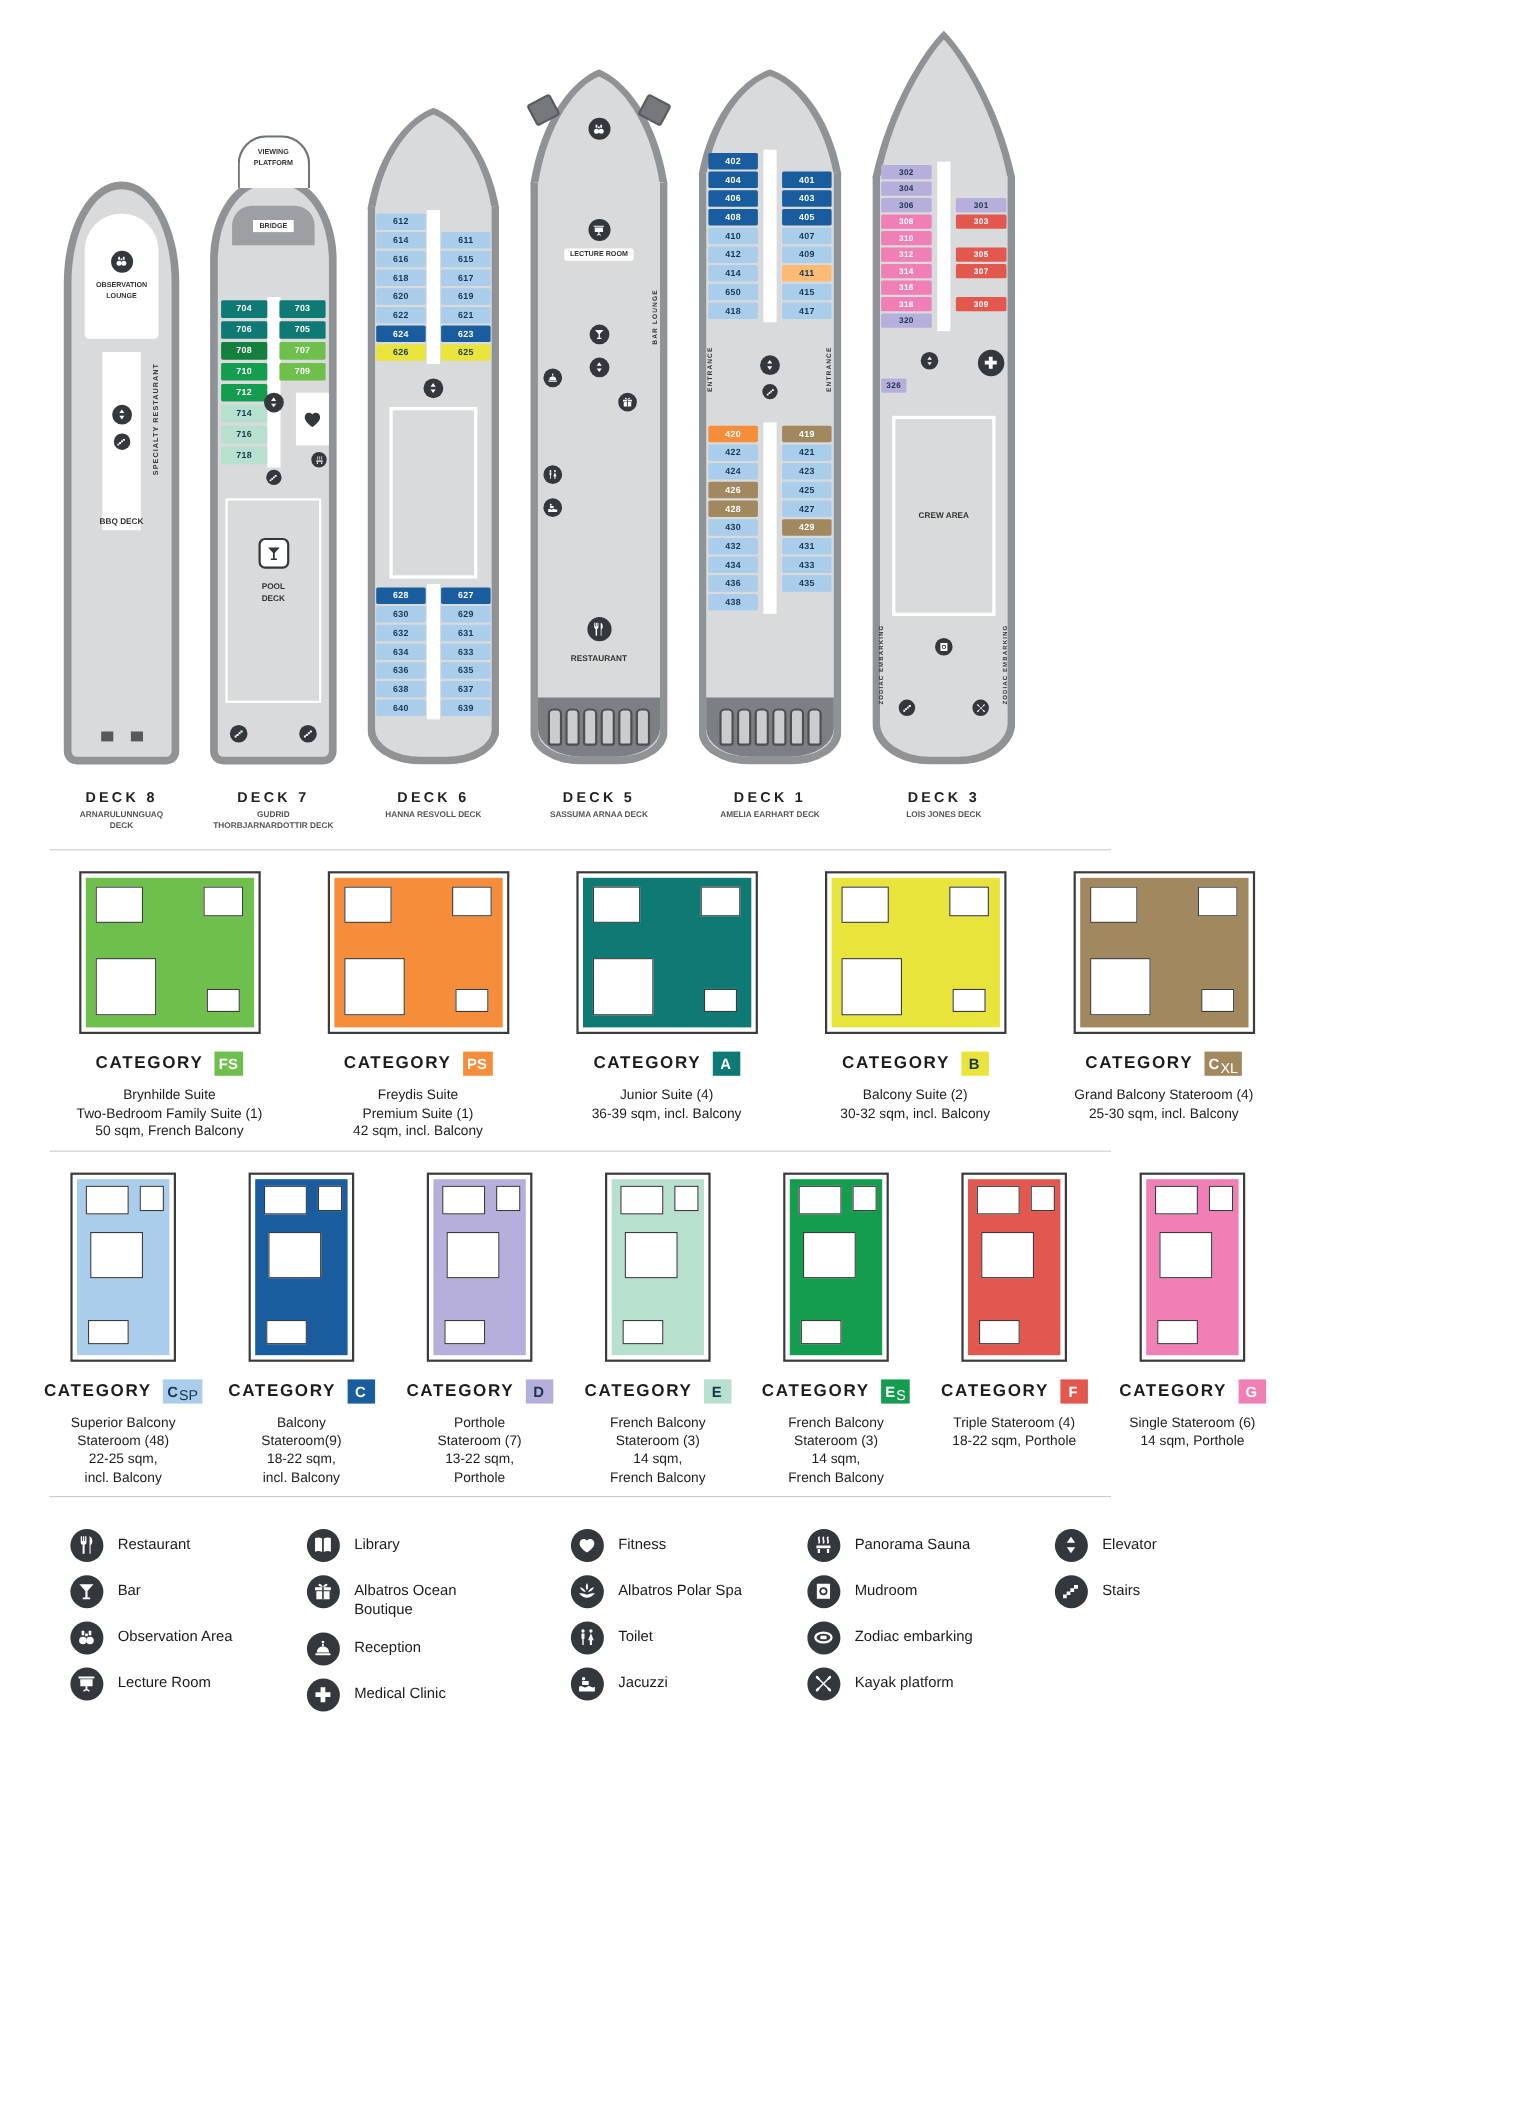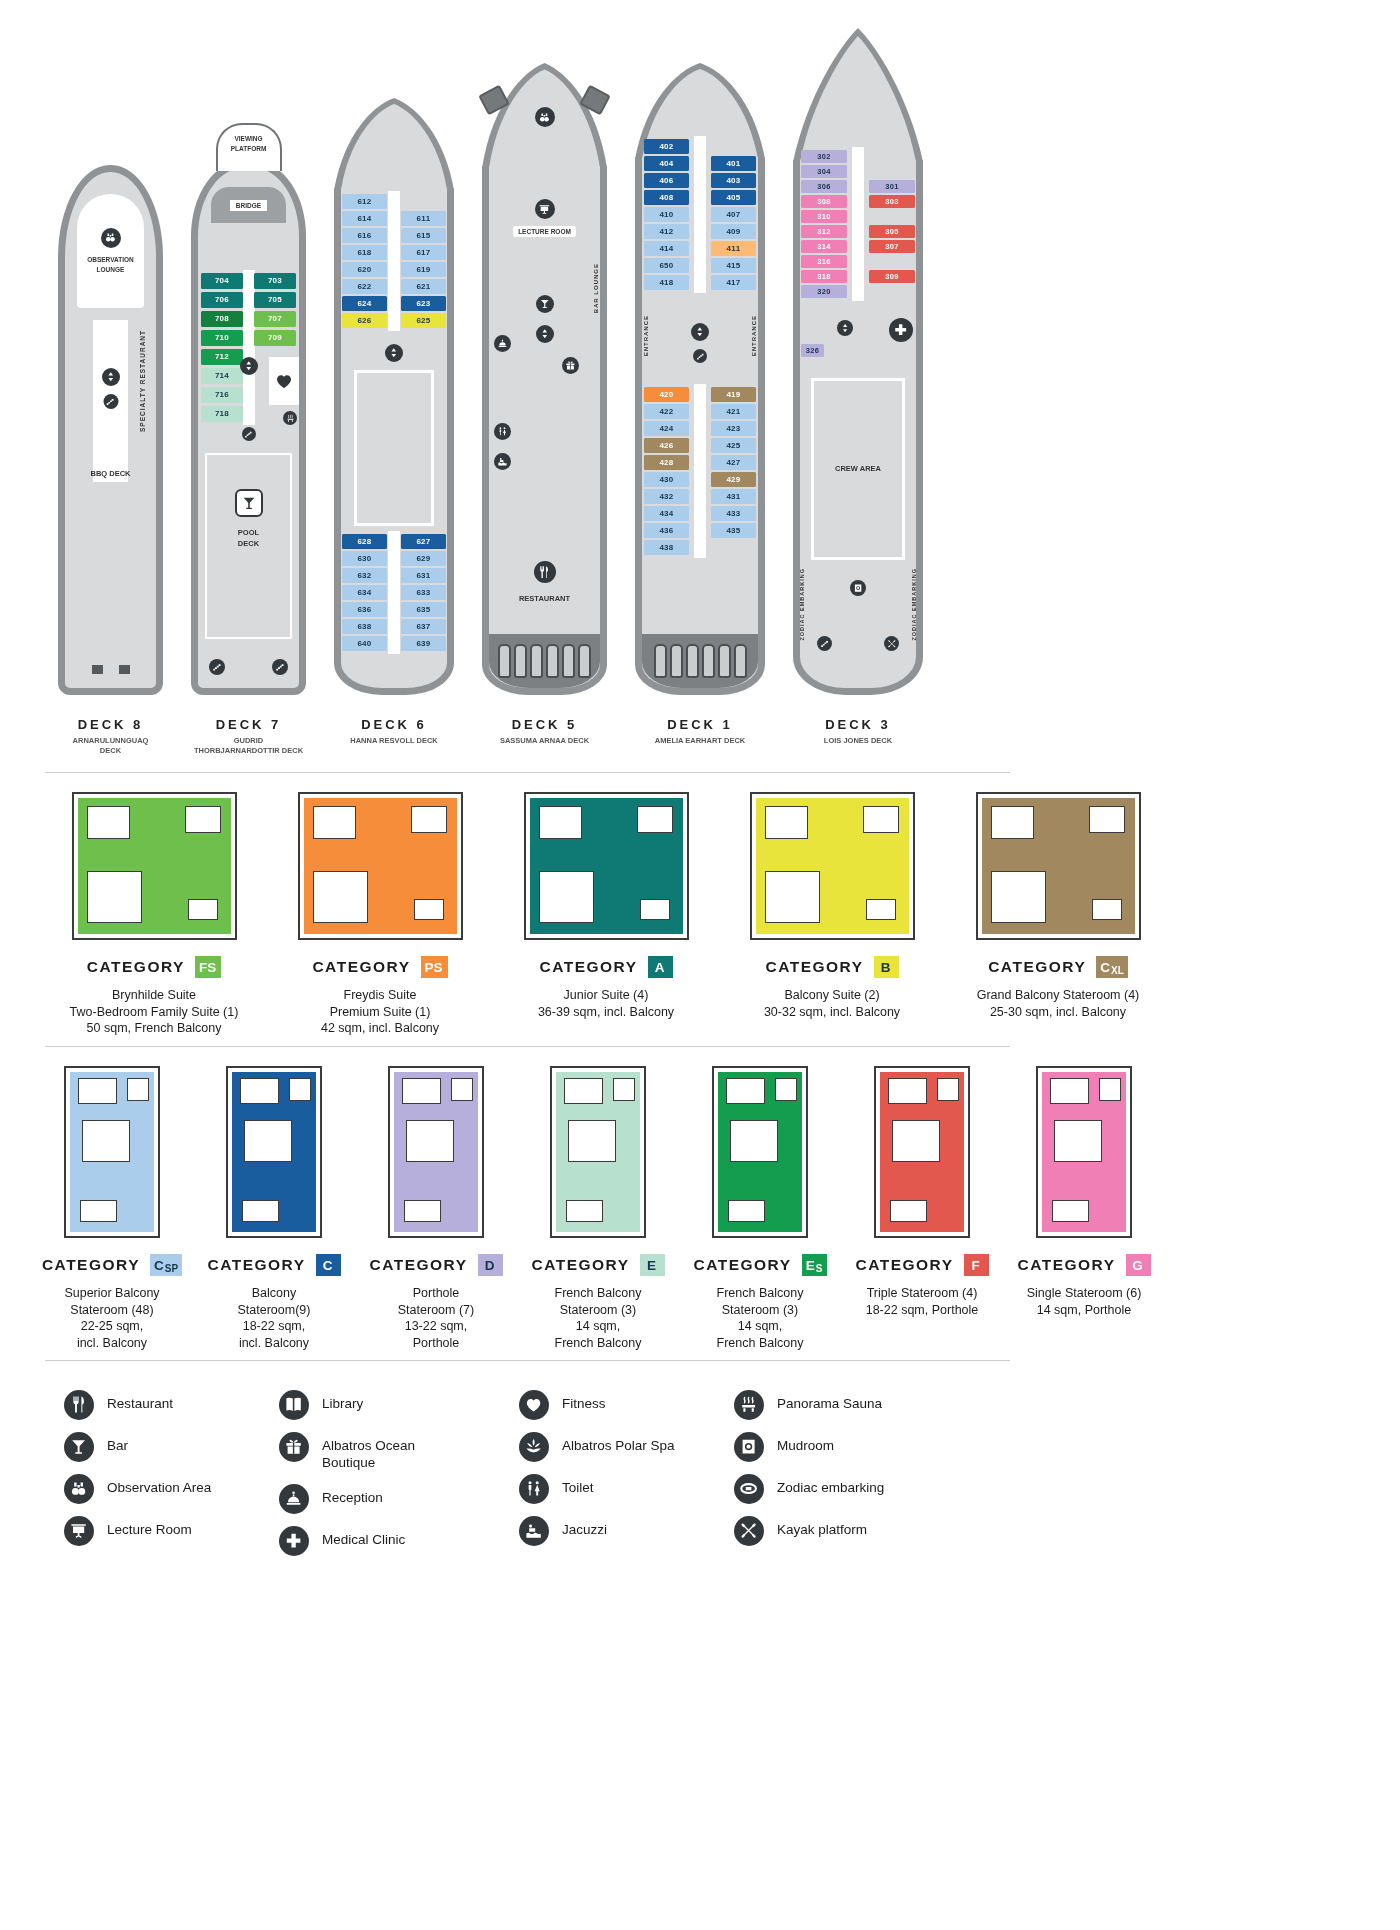--- a/index.html
+++ b/index.html
@@ -105,21 +105,21 @@
   .plan1 .f3 { right:8%; bottom:10%; width:20%; height:16%; }
   .plan1 .f4 { left:6%; top:6%; width:28%; height:24%; }
   .plan2 .f1 { left:14%; top:30%; width:58%; height:26%; }
   .plan2 .f2 { left:10%; top:4%; width:46%; height:16%; }
   .plan2 .f3 { left:12%; bottom:6%; width:44%; height:14%; }
   .plan2 .f4 { right:6%; top:4%; width:26%; height:14%; }
   .cat-title { display:flex; align-items:center; justify-content:center; gap:10px; margin-top:16px; }
   .cat-word { font-size:15.5px; font-weight:bold; letter-spacing:1.5px; color:#1c1c1c; }
   .chip { min-width:25px; height:22px; padding:0 4px; font-weight:bold; font-size:13.5px;
           display:inline-flex; align-items:center; justify-content:center; box-sizing:border-box; }
-  .chip-sub { font-size:10px; font-weight:bold; margin-top:6px; margin-left:1px; }
+  .chip-sub { font-size:13px; font-weight:normal; margin-top:6px; margin-left:1px; }
   .cat-desc { margin-top:9px; font-size:12.5px; color:#1d1d1d; line-height:1.32; white-space:pre-line; }
 
   
   .legend { position:absolute; top:1390px; left:64px; display:flex; gap:30px; }
   .leg-col { display:flex; flex-direction:column; }
   .leg-col1 { width:185px; } .leg-col2 { width:210px; } .leg-col3 { width:185px; } .leg-col4 { width:195px; } .leg-col5 { width:130px; }
   .leg-item { display:flex; align-items:flex-start; gap:13px; margin-bottom:12px; min-height:30px; }
   .leg-ico { position:static; width:30px; height:30px; flex:0 0 30px; }
   .leg-label { font-size:13.5px; color:#1b1b1b; padding-top:6px; line-height:1.25; max-width:135px; }
 </style>
@@ -1094,15 +1094,33 @@
       </div>
       <div class="leg-item">
         <div class="ico leg-ico">
             <svg viewBox="0 0 24 24">
               <use href="#i-kayak"></use>
             </svg>
           </div>
         <div class="leg-label">Kayak platform</div>
       </div>
     </div>
+    <div class="leg-col leg-col5">
+      <div class="leg-item">
+        <div class="ico leg-ico">
+            <svg viewBox="0 0 24 24">
+              <use href="#i-elevator"></use>
+            </svg>
+          </div>
+        <div class="leg-label">Elevator</div>
+      </div>
+      <div class="leg-item">
+        <div class="ico leg-ico">
+            <svg viewBox="0 0 24 24">
+              <use href="#i-stairs"></use>
+            </svg>
+          </div>
+        <div class="leg-label">Stairs</div>
+      </div>
+    </div>
   </div>
 
 </div>
 
 </body></html>

